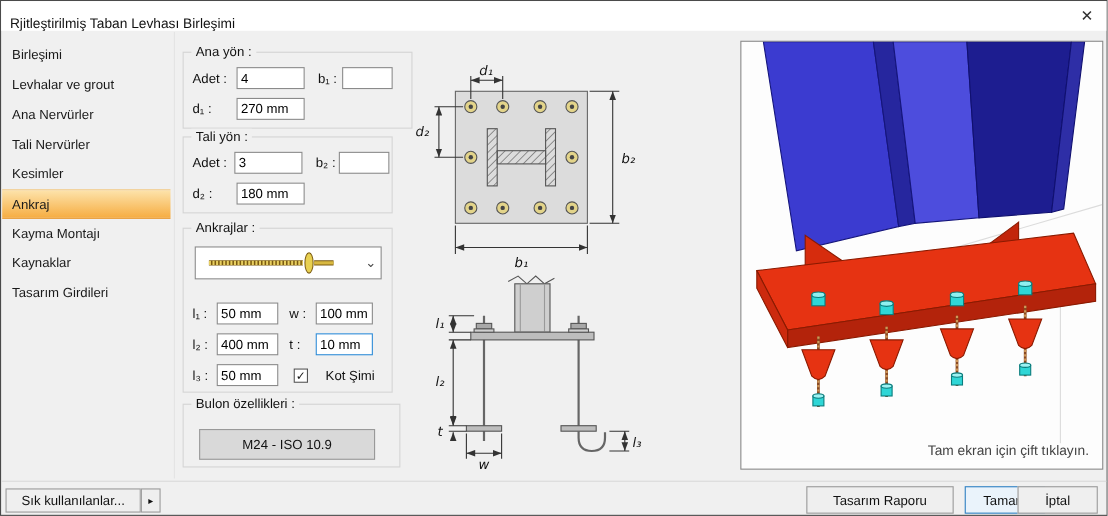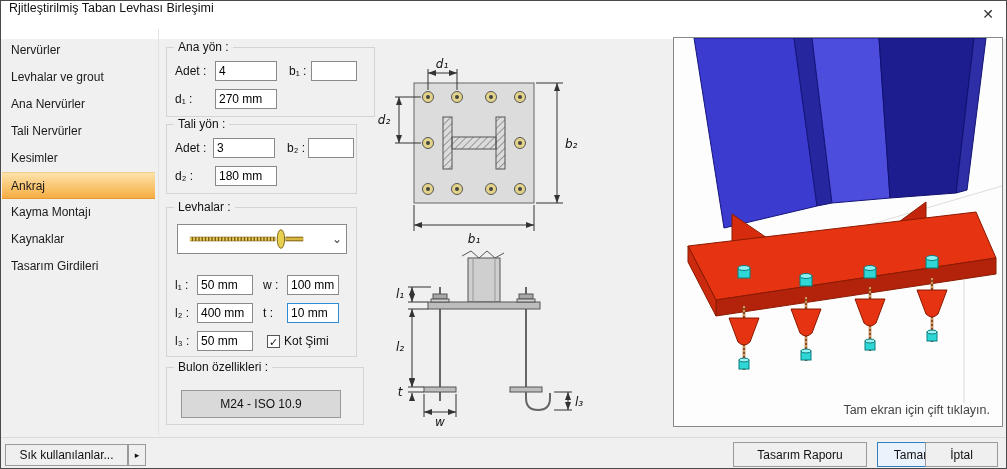--- a/index.html
+++ b/index.html
@@ -1,18 +1,18 @@
 <!DOCTYPE html>
 <html><head>
 <meta charset="utf-8">
 <style>
   * { margin:0; padding:0; box-sizing:border-box; }
   body { font-family:"Liberation Sans","DejaVu Sans",sans-serif; background:#ffffff; }
   .window { position:relative; width:1007px; height:469px; background:#f0f0f0; border:1px solid #4a4a4a; overflow:hidden; }
-  .titlebar { position:absolute; top:0; left:0; right:0; height:38px; background:#ffffff; display:flex; align-items:flex-start; padding:0 8px; }
+  .titlebar { position:absolute; top:0; left:0; right:0; height:27px; background:#ffffff; display:flex; align-items:flex-end; padding:0 8px; }
   .title { font-size:12.5px; color:#111; }
   .close { position:absolute; right:12px; top:5px; font-size:14px; color:#333; cursor:pointer; line-height:16px; }
   
   .sidebar { position:absolute; top:36px; left:1px; width:153px; }
   .side-item { height:27px; line-height:27px; padding-left:9px; font-size:12px; color:#1a1a1a; cursor:pointer; }
   .side-item.selected { background:linear-gradient(#fde3ab, #f6ad42); border-top:1px solid #f3cd8c; border-bottom:1px solid #e89b33; }
   .side-sep { position:absolute; top:28px; bottom:33px; left:157px; border-left:1px solid #e3e3e3; }
   
   .group { position:absolute; border:1px solid #d4d4d4; }
   .gtitle { position:absolute; top:-8px; left:7px; background:#f0f0f0; padding:0 4px; font-size:12px; color:#111; white-space:nowrap; }
@@ -20,21 +20,21 @@
   .flabel { display:inline-block; white-space:nowrap; }
   .w22{width:22px}.w24{width:24px}.w40{width:40px}.w46{width:46px}.w52{width:52px}.w56{width:56px}.w62{width:62px}
   .ml10{margin-left:10px}.ml12{margin-left:12px}.ml14{margin-left:14px}
   .tin { height:20px; border:1px solid #8a8a8a; background:#fff; font-size:12px; font-family:inherit; padding:0 3px; }
   .tin.focused { border:1px solid #2e8bd6; }
   .combo { position:absolute; left:10px; top:16px; width:170px; height:30px; background:#fff; border:1px solid #8a8a8a; display:flex; align-items:center; cursor:pointer; }
   .combo-svg { width:148px; height:26px; margin-left:2px; }
   .combo-arrow { width:18px; text-align:center; font-size:12px; color:#444; }
   .cb { display:inline-block; width:13px; height:13px; background:#fff; border:1px solid #555; text-align:center; cursor:pointer; }
   .cbg { display:block; font-size:11px; line-height:12px; color:#1a1a1a; font-weight:bold; }
-  .cbl { margin-left:4px; }
+  .cbl { margin-left:16px; }
   .specbtn { position:absolute; left:14px; top:22px; width:160px; height:28px; background:#d9d9d9; border:1px solid #999; font-size:12px; font-family:inherit; cursor:pointer; color:#111; }
   
   .svg-top { position:absolute; left:368px; top:56px; width:250px; height:196px; }
   .svg-side { position:absolute; left:375px; top:248px; width:220px; height:180px; }
   .dimtxt text { font:italic 12px "DejaVu Sans", sans-serif; fill:#111; }
   
   .preview { position:absolute; left:672px; top:36px; width:330px; height:390px; background:#fdfdfd; border:1px solid #888; cursor:pointer; }
   .svg-3d { width:328px; height:388px; display:block; }
   .hint { position:absolute; right:12px; bottom:9px; font-size:12.5px; color:#444; }
   
@@ -64,21 +64,21 @@
   </defs>
 </svg>
 
 <div class="window">
   <div class="titlebar">
     <span class="title">Rjitleştirilmiş Taban Levhası Birleşimi</span>
     <span class="close">✕</span>
   </div>
 
   <div class="sidebar">
-    <div class="side-item">Nervürler</div>
+    <div class="side-item">Birleşimi</div>
     <div class="side-item">Levhalar ve grout</div>
     <div class="side-item">Ana Nervürler</div>
     <div class="side-item">Tali Nervürler</div>
     <div class="side-item">Kesimler</div>
     <div class="side-item selected">Ankraj</div>
     <div class="side-item">Kayma Montajı</div>
     <div class="side-item">Kaynaklar</div>
     <div class="side-item">Tasarım Girdileri</div>
   </div>
   <div class="side-sep"></div>
@@ -105,21 +105,21 @@
       <span class="flabel w22 ml12">b₂ :</span>
       <input class="tin w46" value="" style="">
     </div>
     <div class="frow" style="top:40px;">
       <span class="flabel w40">d₂ :</span>
       <input class="tin w62" value="180 mm" style="">
     </div>
   </div>
 
   <div class="group" style="left:165px; top:206px; width:191px; height:150px;">
-    <div class="gtitle">Levhalar :</div>
+    <div class="gtitle">Ankrajlar :</div>
     <div class="combo">
       <svg class="combo-svg" viewBox="0 0 150 28">
         <line x1="6" y1="14" x2="98" y2="14" stroke="#7a5a10" stroke-width="5"></line>
         <line x1="6" y1="14" x2="98" y2="14" stroke="#e8cf60" stroke-width="4" stroke-dasharray="2 1.5"></line>
         <ellipse cx="104" cy="14" rx="4" ry="10" fill="#e8d050" stroke="#7a5a10"></ellipse>
         <line x1="109" y1="14" x2="128" y2="14" stroke="#7a5a10" stroke-width="5"></line>
         <line x1="109" y1="14" x2="128" y2="14" stroke="#d8b840" stroke-width="3"></line>
       </svg>
       <span class="combo-arrow">⌄</span>
     </div>

